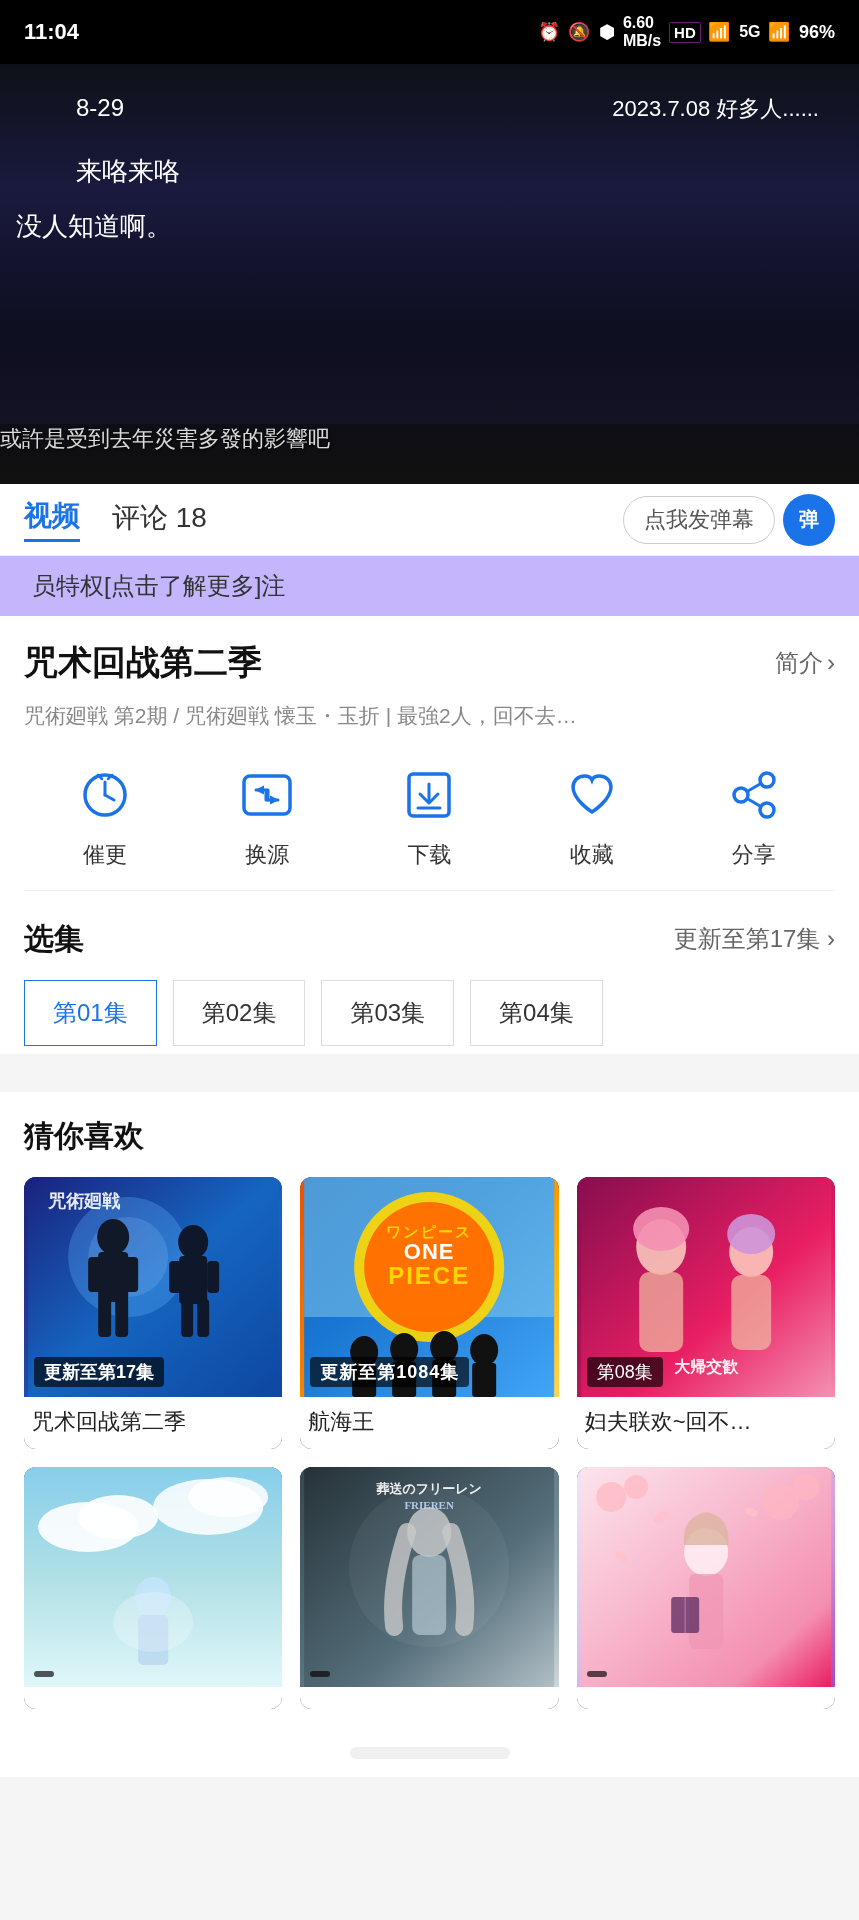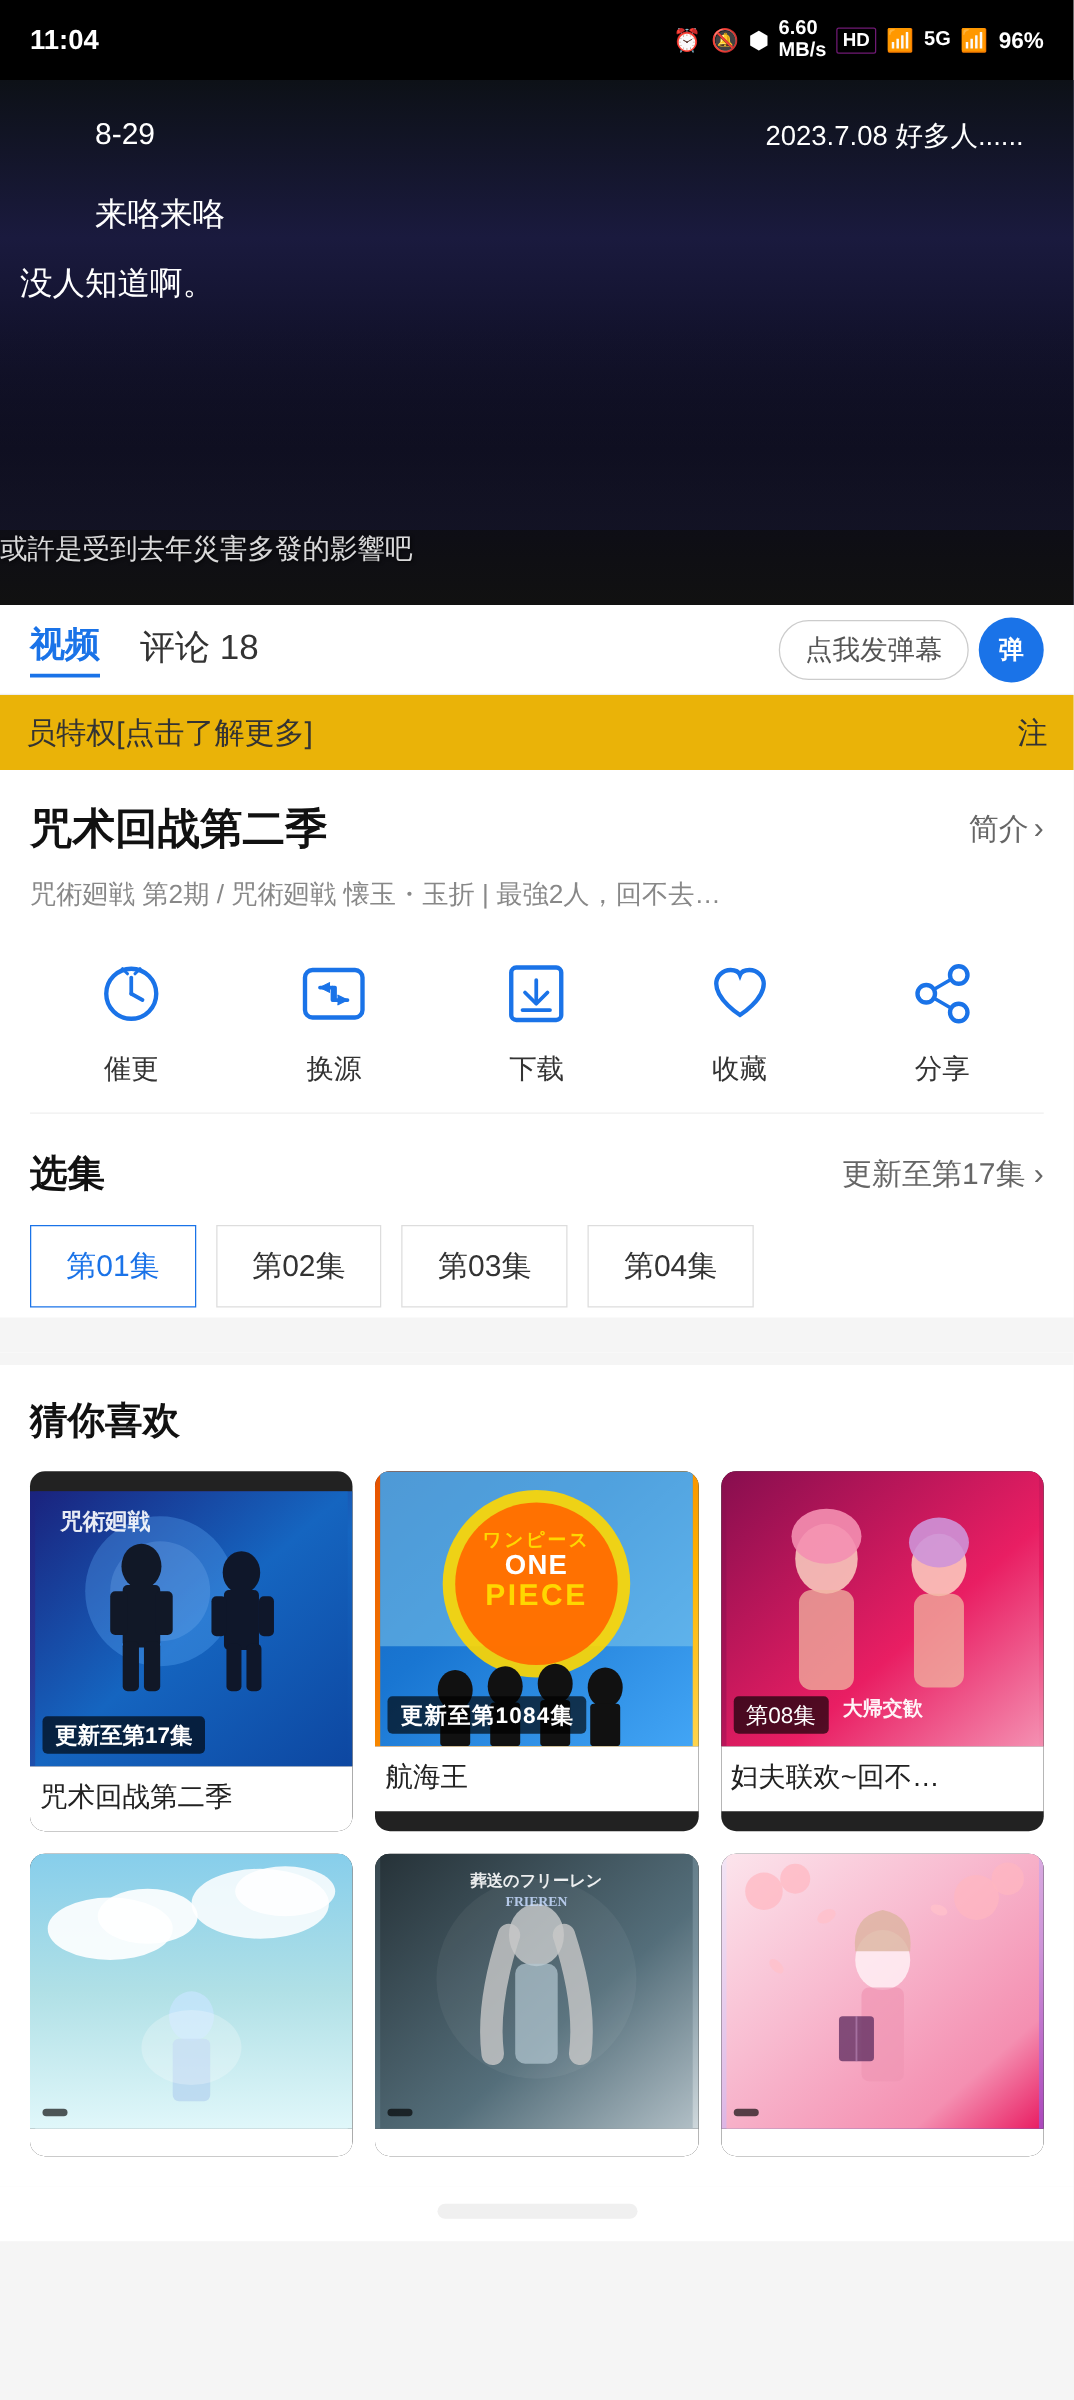--- a/index.html
+++ b/index.html
@@ -111,27 +111,27 @@
       display: flex;
       align-items: center;
       justify-content: center;
       font-size: 20px;
       font-weight: bold;
       cursor: pointer;
     }
 
     
     .member-banner {
-      background: #eab308;
-      padding: 14px 21px;
+      background: #c4b5fd;
+      padding: 14px 32px;
       font-size: 24px;
       color: #333;
       display: flex;
       align-items: center;
-      justify-content: space-between;
+      justify-content: flex-start;
     }
     .member-banner .right-label {
       font-size: 24px;
       color: #333;
       font-weight: 500;
     }
 
     
     .content-area {
       background: #fff;
@@ -295,21 +295,20 @@
 
     
     .thumb-jjk {
       background: linear-gradient(135deg, #1a237e 0%, #283593 30%, #1565c0 60%, #0d47a1 100%);
       display: flex;
       justify-content: center;
       color: white;
       font-size: 18px;
       font-weight: bold;
       position: relative;
-      margin-top: 16px;
     }
 
     
     .thumb-op {
       background: linear-gradient(135deg, #e65100 0%, #f57c00 40%, #ffb300 70%, #ffd54f 100%);
       display: flex;
       align-items: center;
       justify-content: center;
       color: white;
       font-size: 26px;

